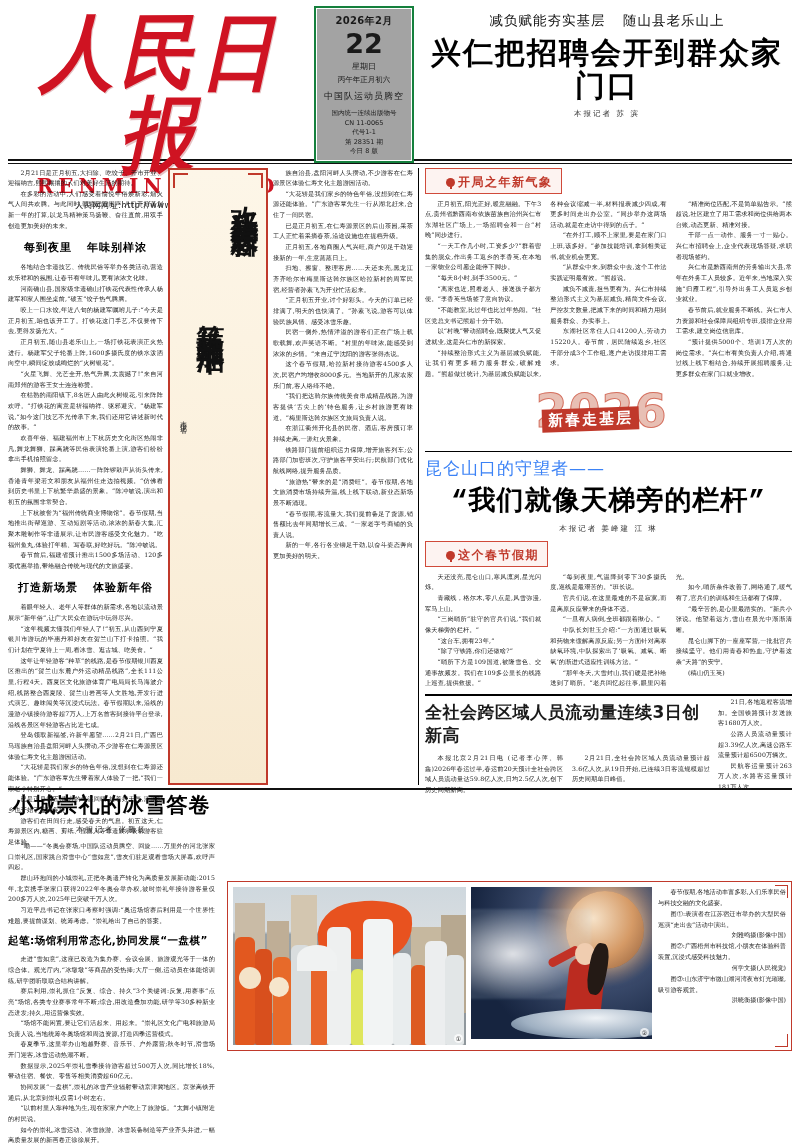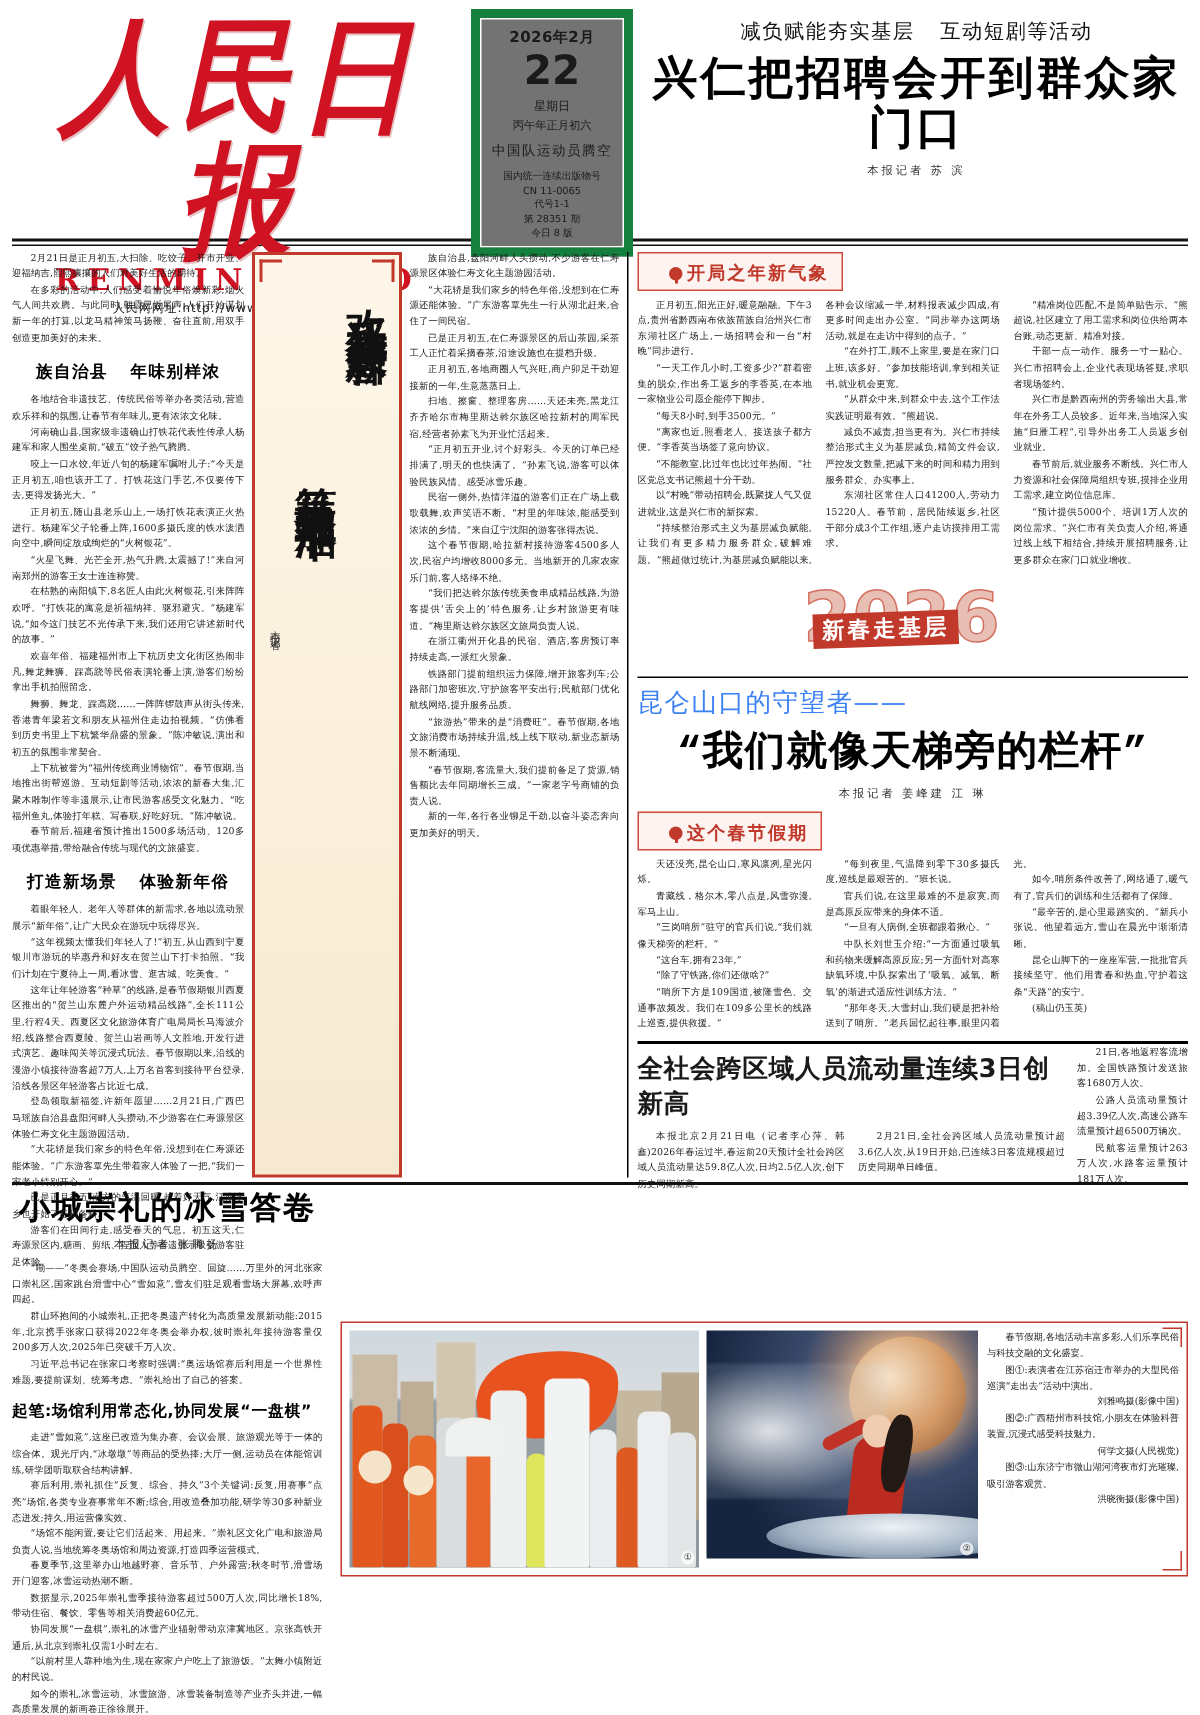--- a/index.html
+++ b/index.html
@@ -56,27 +56,27 @@
     color: #cf1322;
     letter-spacing: 5px;
     text-align: center;
     margin-top: 16px;
   }
   .masthead-mid {
     flex: 0 0 95px;
     margin-left: 6px;
   }
   .datebox {
-    border: 6px solid #15803d;
+    border: 2px solid #15803d;
     box-shadow: 0 0 0 1px #ffffff inset;
     width: 92px;
     padding: 6px 2px 5px 2px;
     text-align: center;
     font-family: "DejaVu Sans", "Liberation Sans", sans-serif;
-    background: #737373;
+    background: #a3a3a3;
   }
   .datebox .d-ym { font-size: 10px; font-weight: bold; margin-bottom: 2px; letter-spacing: .3px;}
   .datebox .d-day { font-size: 27px; font-weight: bold; line-height: 1.05; margin: 1px 0 3px 0;}
   .datebox .d-wk { font-size: 8px; margin-bottom: 3px; }
   .datebox .d-lunar { font-size: 7.5px; margin-bottom: 5px; }
   .datebox .d-pub { font-size: 9px; letter-spacing: 1px; margin-bottom: 6px; font-family:"DejaVu Serif", serif;}
   .datebox .d-sm { font-size: 6.5px; line-height: 1.45; }
 
   .masthead-right {
     flex: 1;
@@ -458,39 +458,39 @@
         <div class="d-sm">CN 11-0065</div>
         <div class="d-sm">代号1-1</div>
         <div class="d-sm">第 28351 期</div>
         <div class="d-sm">今日 8 版</div>
       </div>
     </div>
 
     <div class="masthead-right">
       <div class="mh-kicker">
         <span>减负赋能夯实基层</span>
-        <span>互动短剧等活动</span>
+        <span>随山县老乐山上</span>
       </div>
       <div class="mh-head">兴仁把招聘会开到群众家门口</div>
       <div class="mh-byline">本报记者 苏 滨</div>
     </div>
   </div>
 
   <div class="rule-thick"></div>
   <div class="rule-thin"></div>
 
   <div class="content">
 
     <div class="col col-left">
       <div class="txt">
         <p>2月21日是正月初五,大扫除、吃饺子、开市开业、迎福纳吉,熙熙攘攘的人们对美好生活的期待。</p>
         <p>在多彩的活动中,人们感受着愉悦年俗焕新彩,烟火气人间共欢腾。与此同时,朝霞已近尾声,人们开始谋划新一年的打算,以龙马精神策马扬鞭、奋往直前,用双手创造更加美好的未来。</p>
       </div>
       <div class="sub-head">
-        <span>族自治县</span>
+        <span>每到夜里</span>
         <span>年味别样浓</span>
       </div>
       <div class="txt">
         <p>各地结合非遗技艺、传统民俗等举办各类活动,营造欢乐祥和的氛围,让春节有年味儿,更有浓浓文化味。</p>
         <p>河南确山县,国家级非遗确山打铁花代表性传承人杨建军和家人围坐桌前,“破五”饺子热气腾腾。</p>
         <p>咬上一口水饺,年近八旬的杨建军嘱咐儿子:“今天是正月初五,咱也该开工了。打铁花这门手艺,不仅要传下去,更得发扬光大。”</p>
         <p>正月初五,随山县老乐山上,一场打铁花表演正火热进行。杨建军父子轮番上阵,1600多摄氏度的铁水泼洒向空中,瞬间绽放成绚烂的“火树银花”。</p>
         <p>“火星飞舞、光芒全开,热气升腾,太震撼了!”来自河南郑州的游客王女士连连称赞。</p>
         <p>在枯熟的南阳镇下,8名匠人由此火树银花,引来阵阵欢呼。“打铁花的寓意是祈福纳祥、驱邪避灾。”杨建军说,“如今这门技艺不光传承下来,我们还用它讲述新时代的故事。”</p>
         <p>欢喜年俗、福建福州市上下杭历史文化街区热闹非凡,舞龙舞狮、踩高跷等民俗表演轮番上演,游客们纷纷拿出手机拍照留念。</p>

